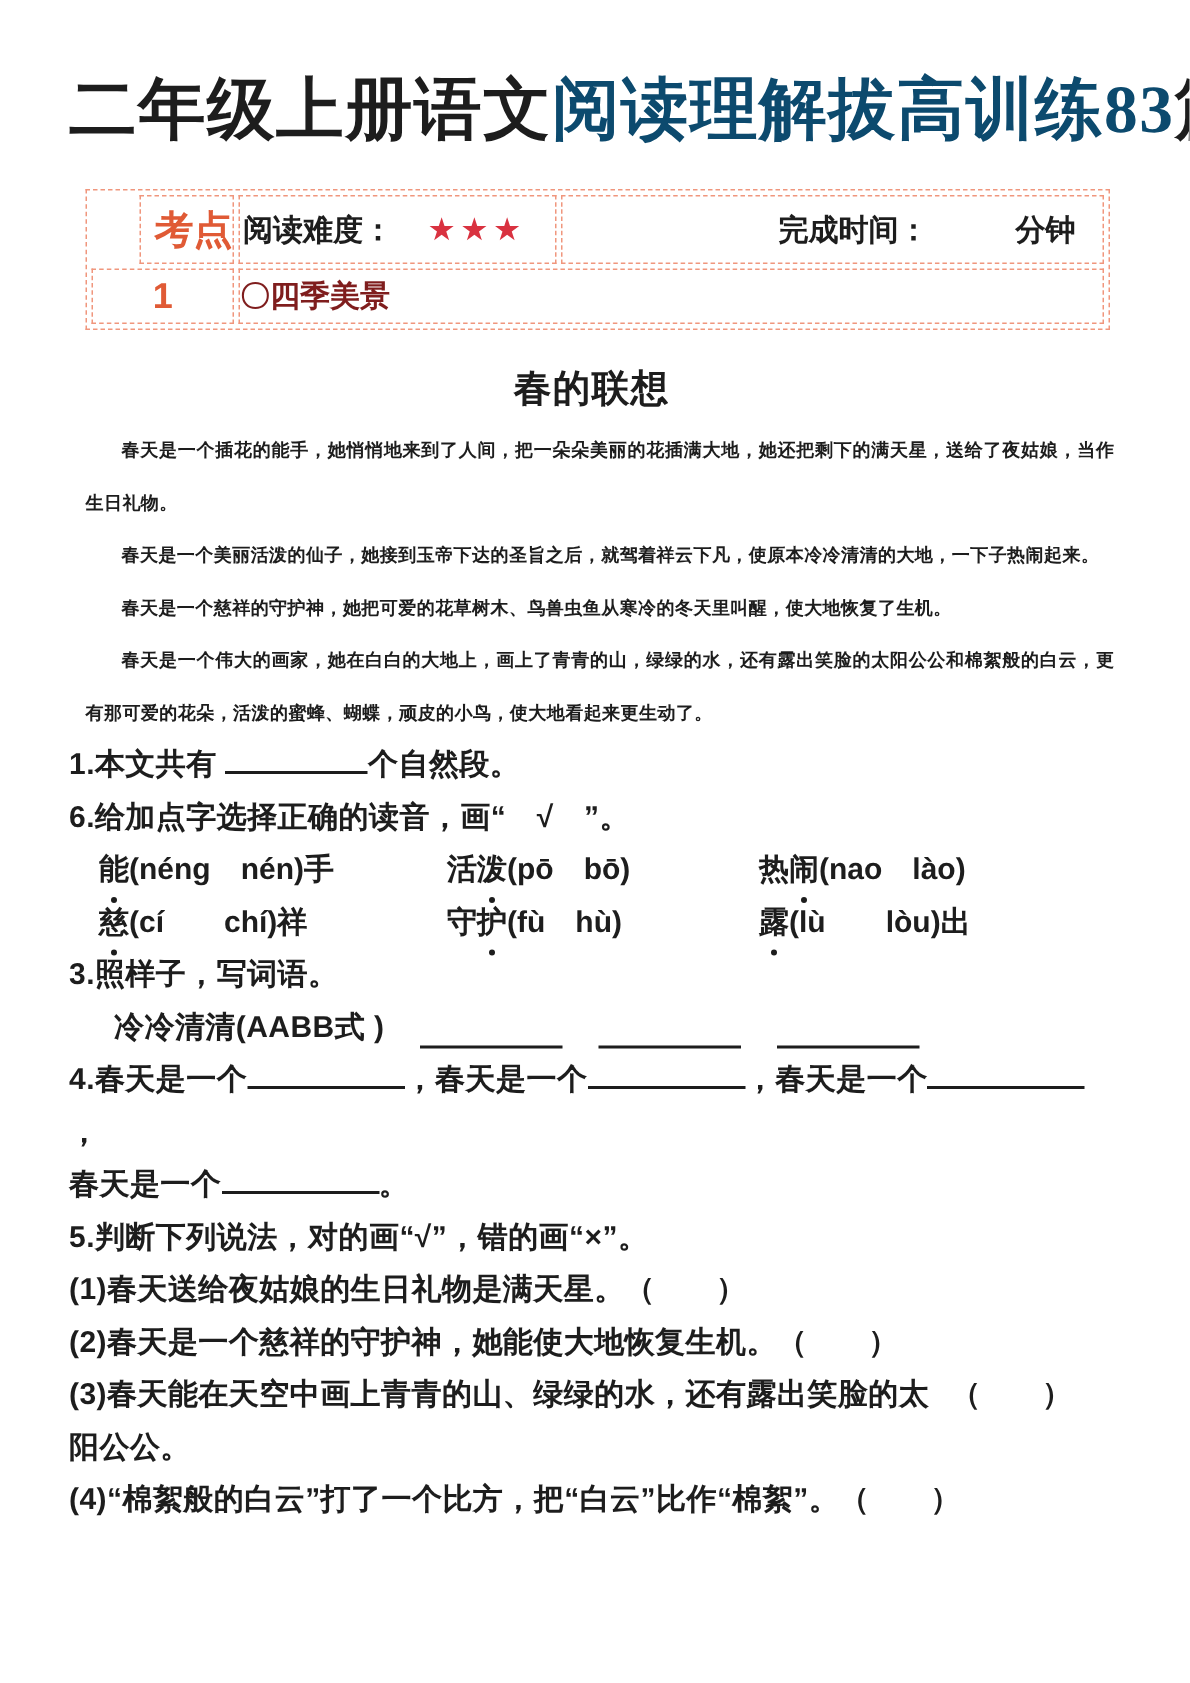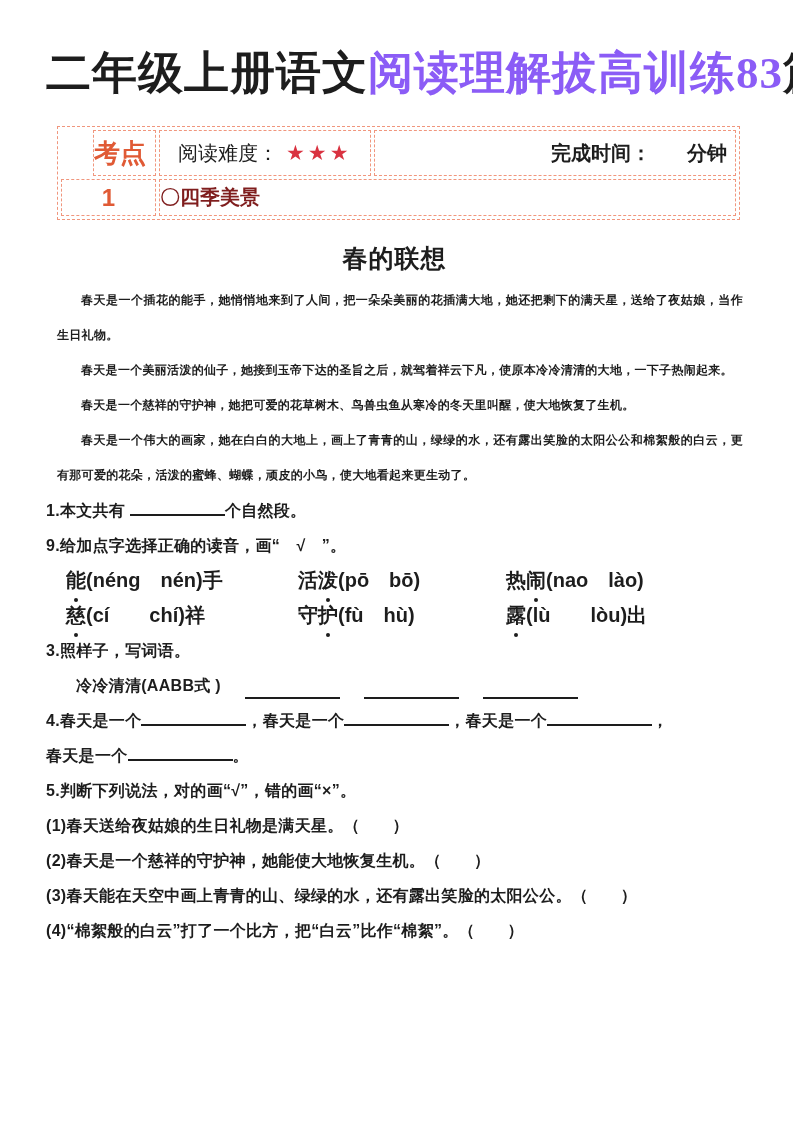--- a/index.html
+++ b/index.html
@@ -9,49 +9,49 @@
     color:#1d1d1d;overflow:hidden;
   }
   .page{box-sizing:border-box;width:793px;height:1122px;padding:36px 50px 0 46px;}
 
   
   .main-title{
     text-align:center;font-size:45px;font-weight:900;line-height:54px;
     margin:10px 0 0 0;letter-spacing:1px;white-space:nowrap;
     font-family:"Liberation Serif","DejaVu Serif",serif;
   }
-  .main-title .red{color:#8b5cf6;}
+  .main-title .red{color:#0c4a6e;}
 
   
   .exam-box{
     margin:26px 0 0 11px;width:683px;box-sizing:border-box;
     border:1px dashed #f0967d;padding:3px;
     display:grid;grid-template-columns:95px 212px 1fr;grid-template-rows:46px 37px;gap:3px;
   }
   .exam-cell{
     border:1px dashed #f0967d;display:flex;align-items:center;box-sizing:border-box;
   }
-  .cell-kaodian{justify-content:flex-start;color:#e05a35;font-size:26px;font-weight:800;margin-left:32px;}
+  .cell-kaodian{justify-content:flex-end;color:#e05a35;font-size:26px;font-weight:800;margin-left:32px;}
   .cell-number{justify-content:center;color:#e05a35;font-size:24px;font-weight:700;}
-  .cell-difficulty{padding-left:18px;font-size:20px;font-weight:400;}
+  .cell-difficulty{padding-left:2px;font-size:20px;font-weight:700;gap:15px;}
   .cell-difficulty .stars{color:#d93240;font-size:21px;letter-spacing:3px;margin-left:8px;}
-  .cell-time{justify-content:flex-end;padding-right:8px;font-size:20px;font-weight:700;gap:36px;}
+  .cell-time{justify-content:flex-end;padding-right:18px;font-size:20px;font-weight:700;gap:58px;}
   .cell-topic{grid-column:2 / 4;color:#7f1d1d;font-size:20px;font-weight:700;}
 
   
   .article-title{
     text-align:center;font-size:25px;font-weight:800;margin:22px 0 8px 0;letter-spacing:1px;font-family:Liberation Serif, serif;
   }
   .article p{
     margin:0 0 0 11px;font-size:12px;font-weight:600;line-height:35px;
     text-indent:2em;text-align:justify;letter-spacing:0.3px;
   }
 
   
-  .q-line{font-size:16px;font-weight:600;line-height:35px;letter-spacing:0.3px;}
+  .q-line{font-size:20px;font-weight:600;line-height:35px;letter-spacing:0.3px;}
   .blank{
     display:inline-block;border-bottom:2px solid #1d1d1d;height:0.85em;
     vertical-align:baseline;
   }
   .blank.w95{width:95px;}
   .blank.w105{width:105px;}
 
   .pinyin-grid{
     display:grid;grid-template-columns:232px 208px auto;
     padding-left:20px;font-size:20px;font-weight:600;line-height:35px;
@@ -97,21 +97,21 @@
   <div class="article">
     <div class="article-title">春的联想</div>
     <p>春天是一个插花的能手，她悄悄地来到了人间，把一朵朵美丽的花插满大地，她还把剩下的满天星，送给了夜姑娘，当作生日礼物。</p>
     <p>春天是一个美丽活泼的仙子，她接到玉帝下达的圣旨之后，就驾着祥云下凡，使原本冷冷清清的大地，一下子热闹起来。</p>
     <p>春天是一个慈祥的守护神，她把可爱的花草树木、鸟兽虫鱼从寒冷的冬天里叫醒，使大地恢复了生机。</p>
     <p>春天是一个伟大的画家，她在白白的大地上，画上了青青的山，绿绿的水，还有露出笑脸的太阳公公和棉絮般的白云，更有那可爱的花朵，活泼的蜜蜂、蝴蝶，顽皮的小鸟，使大地看起来更生动了。</p>
   </div>
 
   <div class="q-line"><span>1.本文共有 </span><span class="blank w95"></span><span>个自然段。</span></div>
 
-  <div class="q-line">9.给加点字选择正确的读音，画“　√　”。</div>
+  <div class="q-line">6.给加点字选择正确的读音，画“　√　”。</div>
 
   <div class="pinyin-grid">
     <div><span></span><span class="dot-char">能</span><span>(néng　nén)手</span></div>
     <div><span>活</span><span class="dot-char">泼</span><span>(pō　bō)</span></div>
     <div><span>热</span><span class="dot-char">闹</span><span>(nao　lào)</span></div>
   </div>
   <div class="pinyin-grid">
     <div><span></span><span class="dot-char">慈</span><span>(cí　　chí)祥</span></div>
     <div><span>守</span><span class="dot-char">护</span><span>(fù　hù)</span></div>
     <div><span></span><span class="dot-char">露</span><span>(lù　　lòu)出</span></div>

